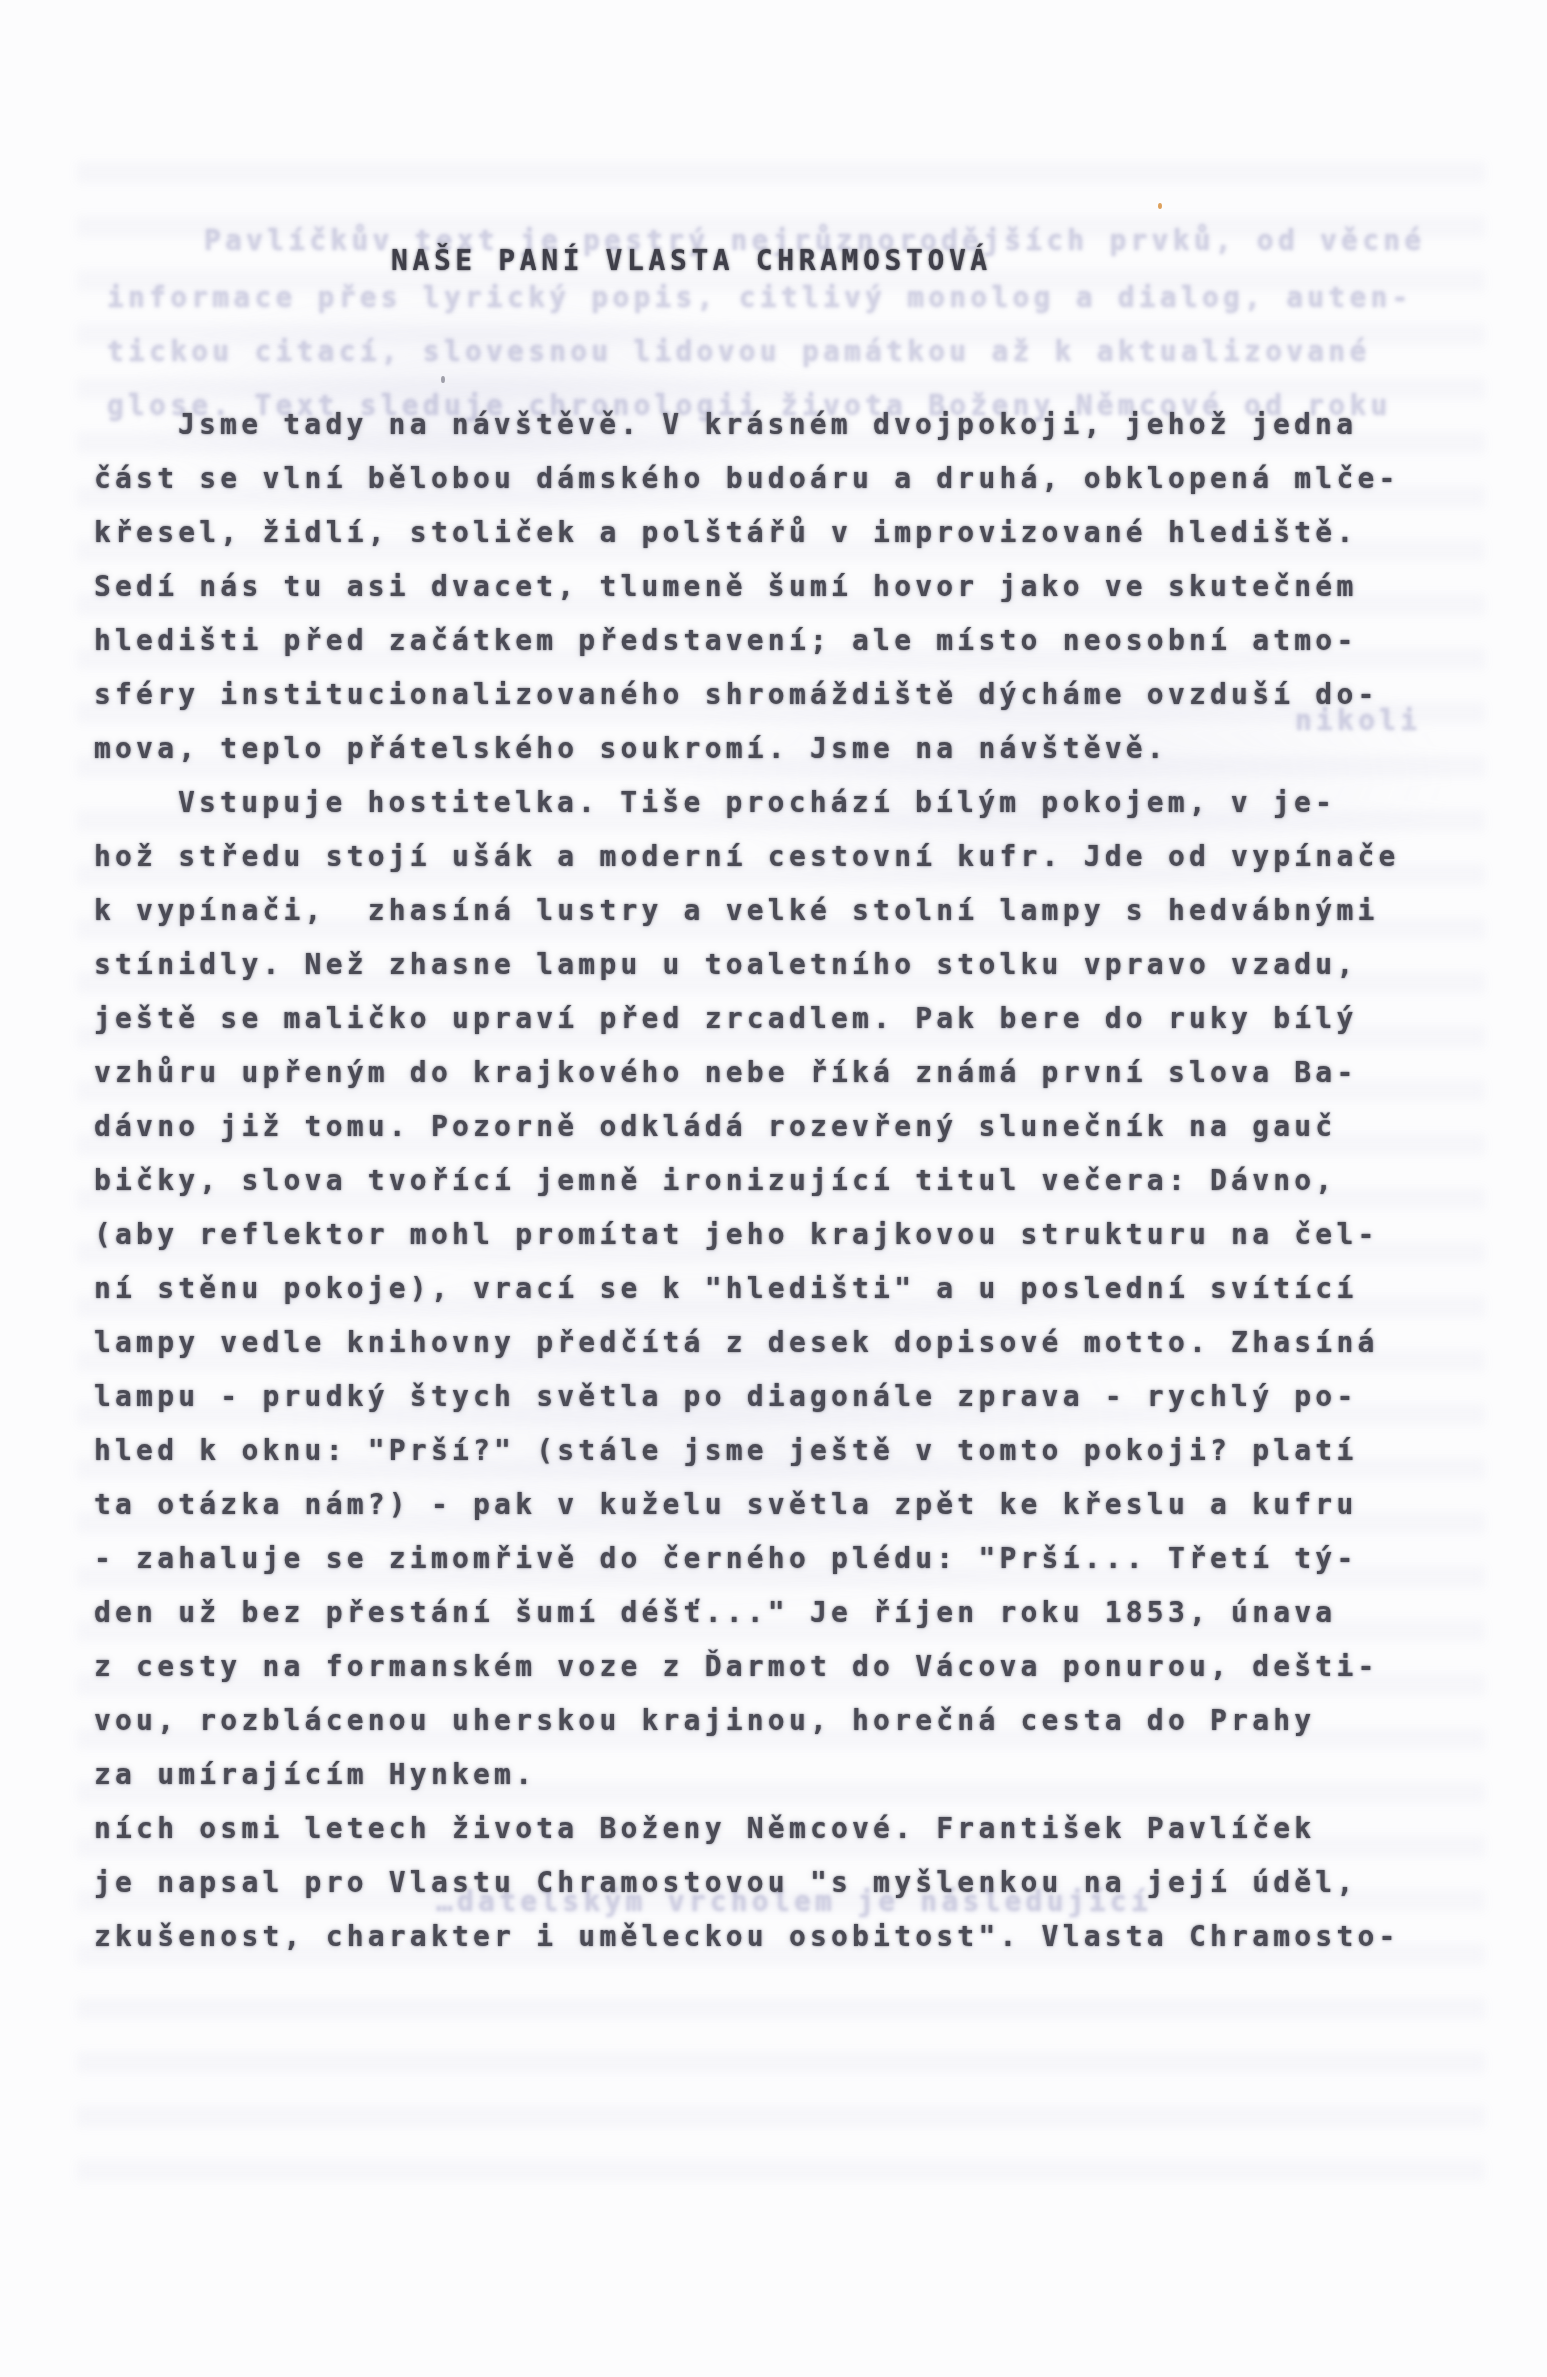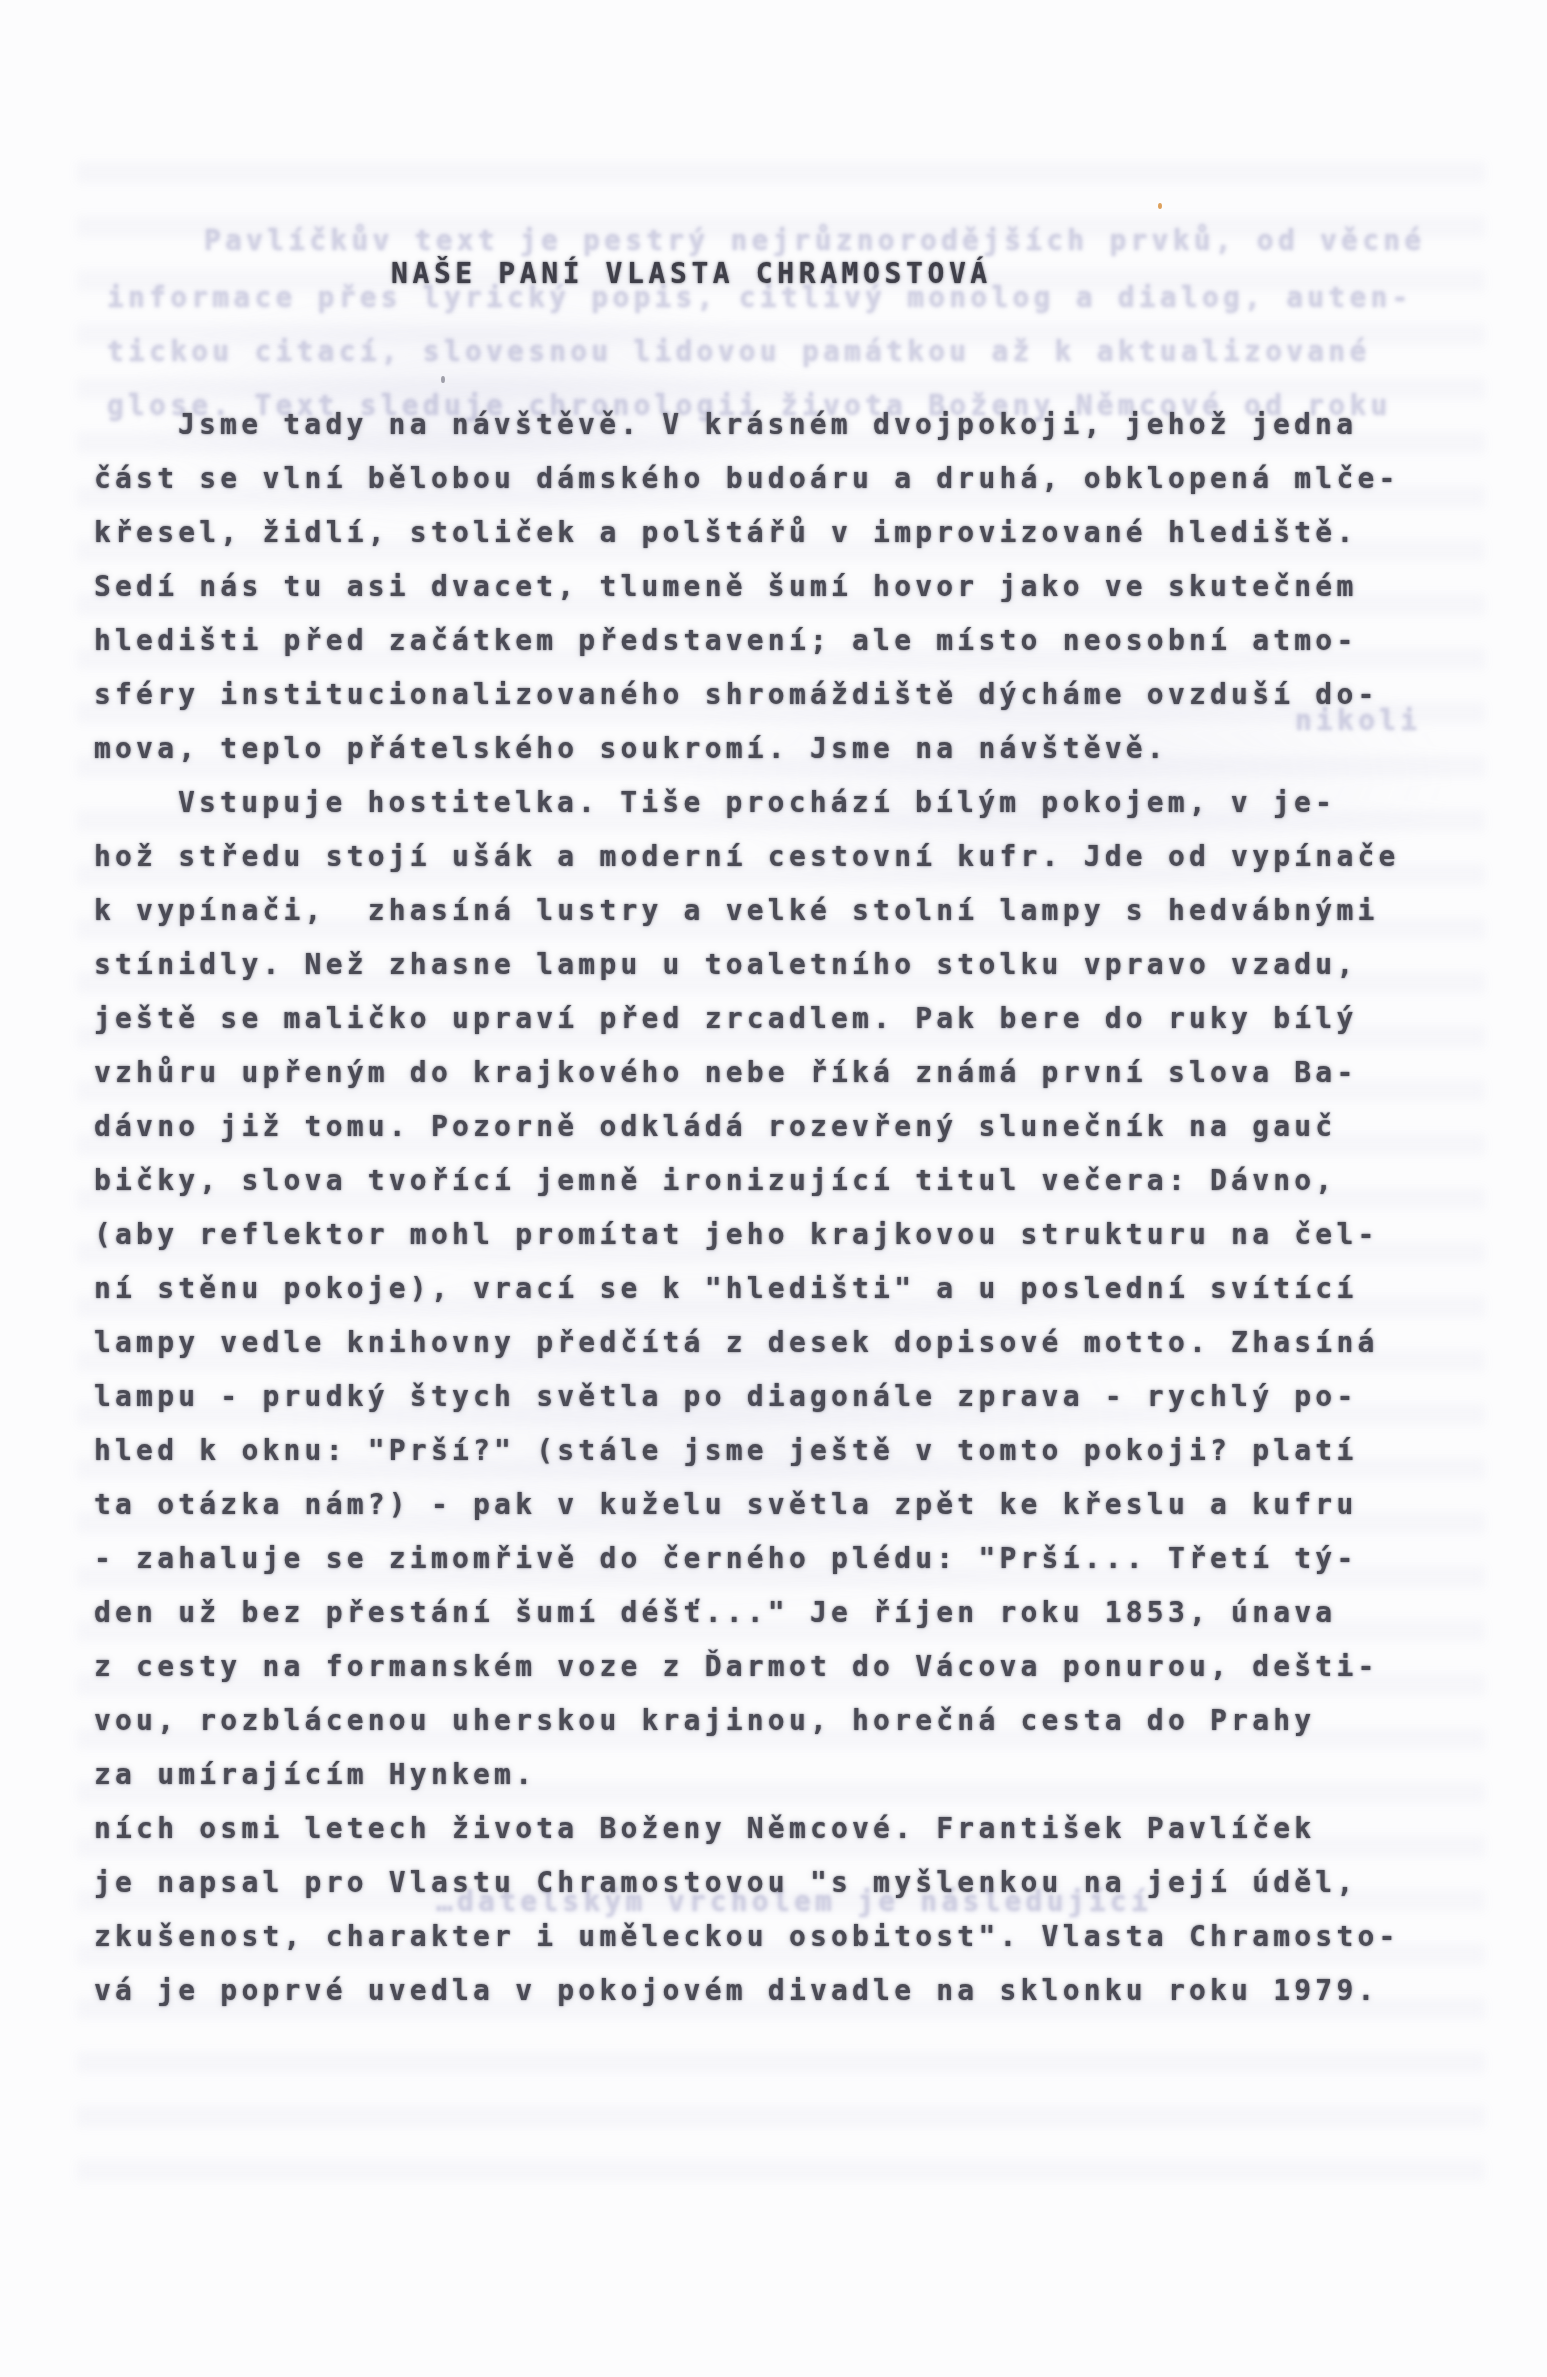--- a/index.html
+++ b/index.html
@@ -18,21 +18,21 @@
       radial-gradient(ellipse 493px 183px at 28% 12%, rgba(182,182,214,.22), rgba(255,255,255,0) 70%),
       radial-gradient(ellipse 563px 211px at 70% 30%, rgba(182,182,214,.16), rgba(255,255,255,0) 70%),
       radial-gradient(ellipse 633px 282px at 45% 62%, rgba(182,182,214,.14), rgba(255,255,255,0) 72%),
       repeating-linear-gradient(180deg,
         rgba(185,185,214,.15) 0px,  rgba(185,185,214,.15) 21px,
         rgba(255,255,255,0) 21px,   rgba(255,255,255,0) 54px);
     filter:blur(5px); opacity:.6;
   }
 
   .title {
-    position:absolute; left:391px; top:257px; margin:0;
+    position:absolute; left:391px; top:244px; margin:0;
     font-size:28px; font-weight:700; letter-spacing:4.6px;
     color:#3f3f49; white-space:pre;
     text-shadow:0 0 2.1px rgba(63,63,73,.85), 0 0 5.6px rgba(90,90,112,.35);
     filter:blur(0.4px);
   }
 
   .body-text { position:absolute; left:94px; top:398px; width:1379px; }
   .line {
     height:54px; line-height:54px;
     font-size:28px; font-weight:700; letter-spacing:4.2px;
@@ -95,19 +95,18 @@
       <div class="line">hled k oknu: "Prší?" (stále jsme ještě v tomto pokoji? platí</div>
       <div class="line">ta otázka nám?) - pak v kuželu světla zpět ke křeslu a kufru</div>
       <div class="line">- zahaluje se zimomřivě do černého plédu: "Prší... Třetí tý-</div>
       <div class="line">den už bez přestání šumí déšť..." Je říjen roku 1853, únava</div>
       <div class="line">z cesty na formanském voze z Ďarmot do Vácova ponurou, dešti-</div>
       <div class="line">vou, rozblácenou uherskou krajinou, horečná cesta do Prahy</div>
       <div class="line">za umírajícím Hynkem.</div>
       <div class="line">ních osmi letech života Boženy Němcové. František Pavlíček</div>
       <div class="line">je napsal pro Vlastu Chramostovou "s myšlenkou na její úděl,</div>
       <div class="line">zkušenost, charakter i uměleckou osobitost". Vlasta Chramosto-</div>
-      <div class="line">vá je poprvé uvedla v pokojovém divadle na sklonku roku 1979.</div>
     </div>
 
   <div class="speck orange"></div>
   <div class="speck gray"></div>
 </div>
 
 
 </body></html>

